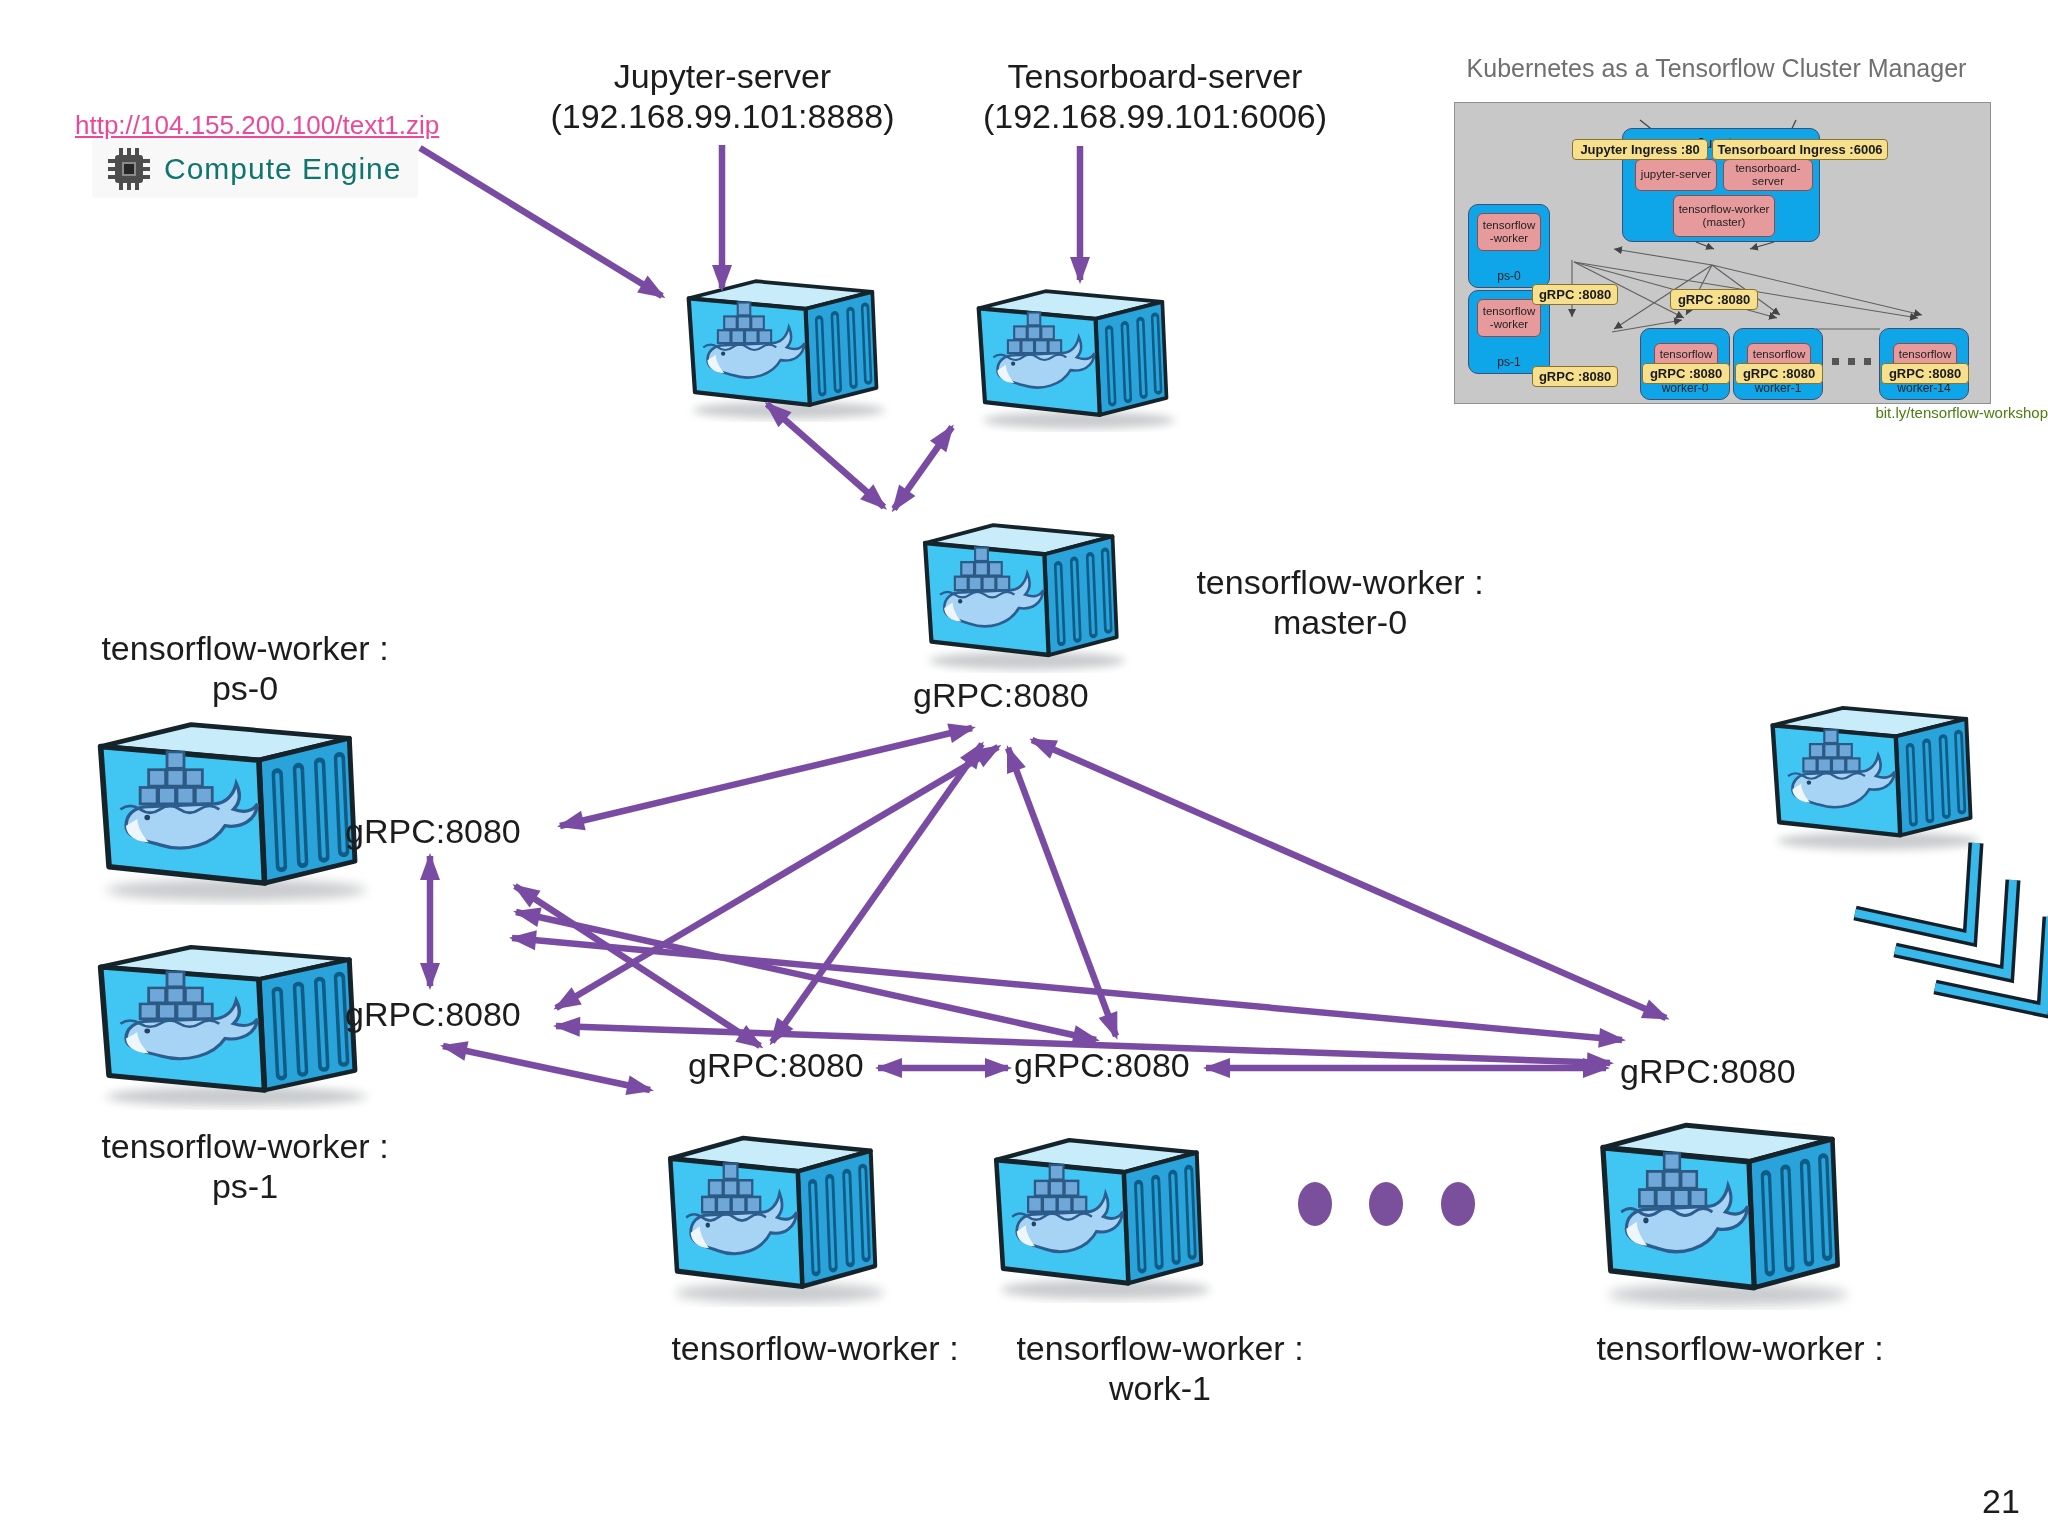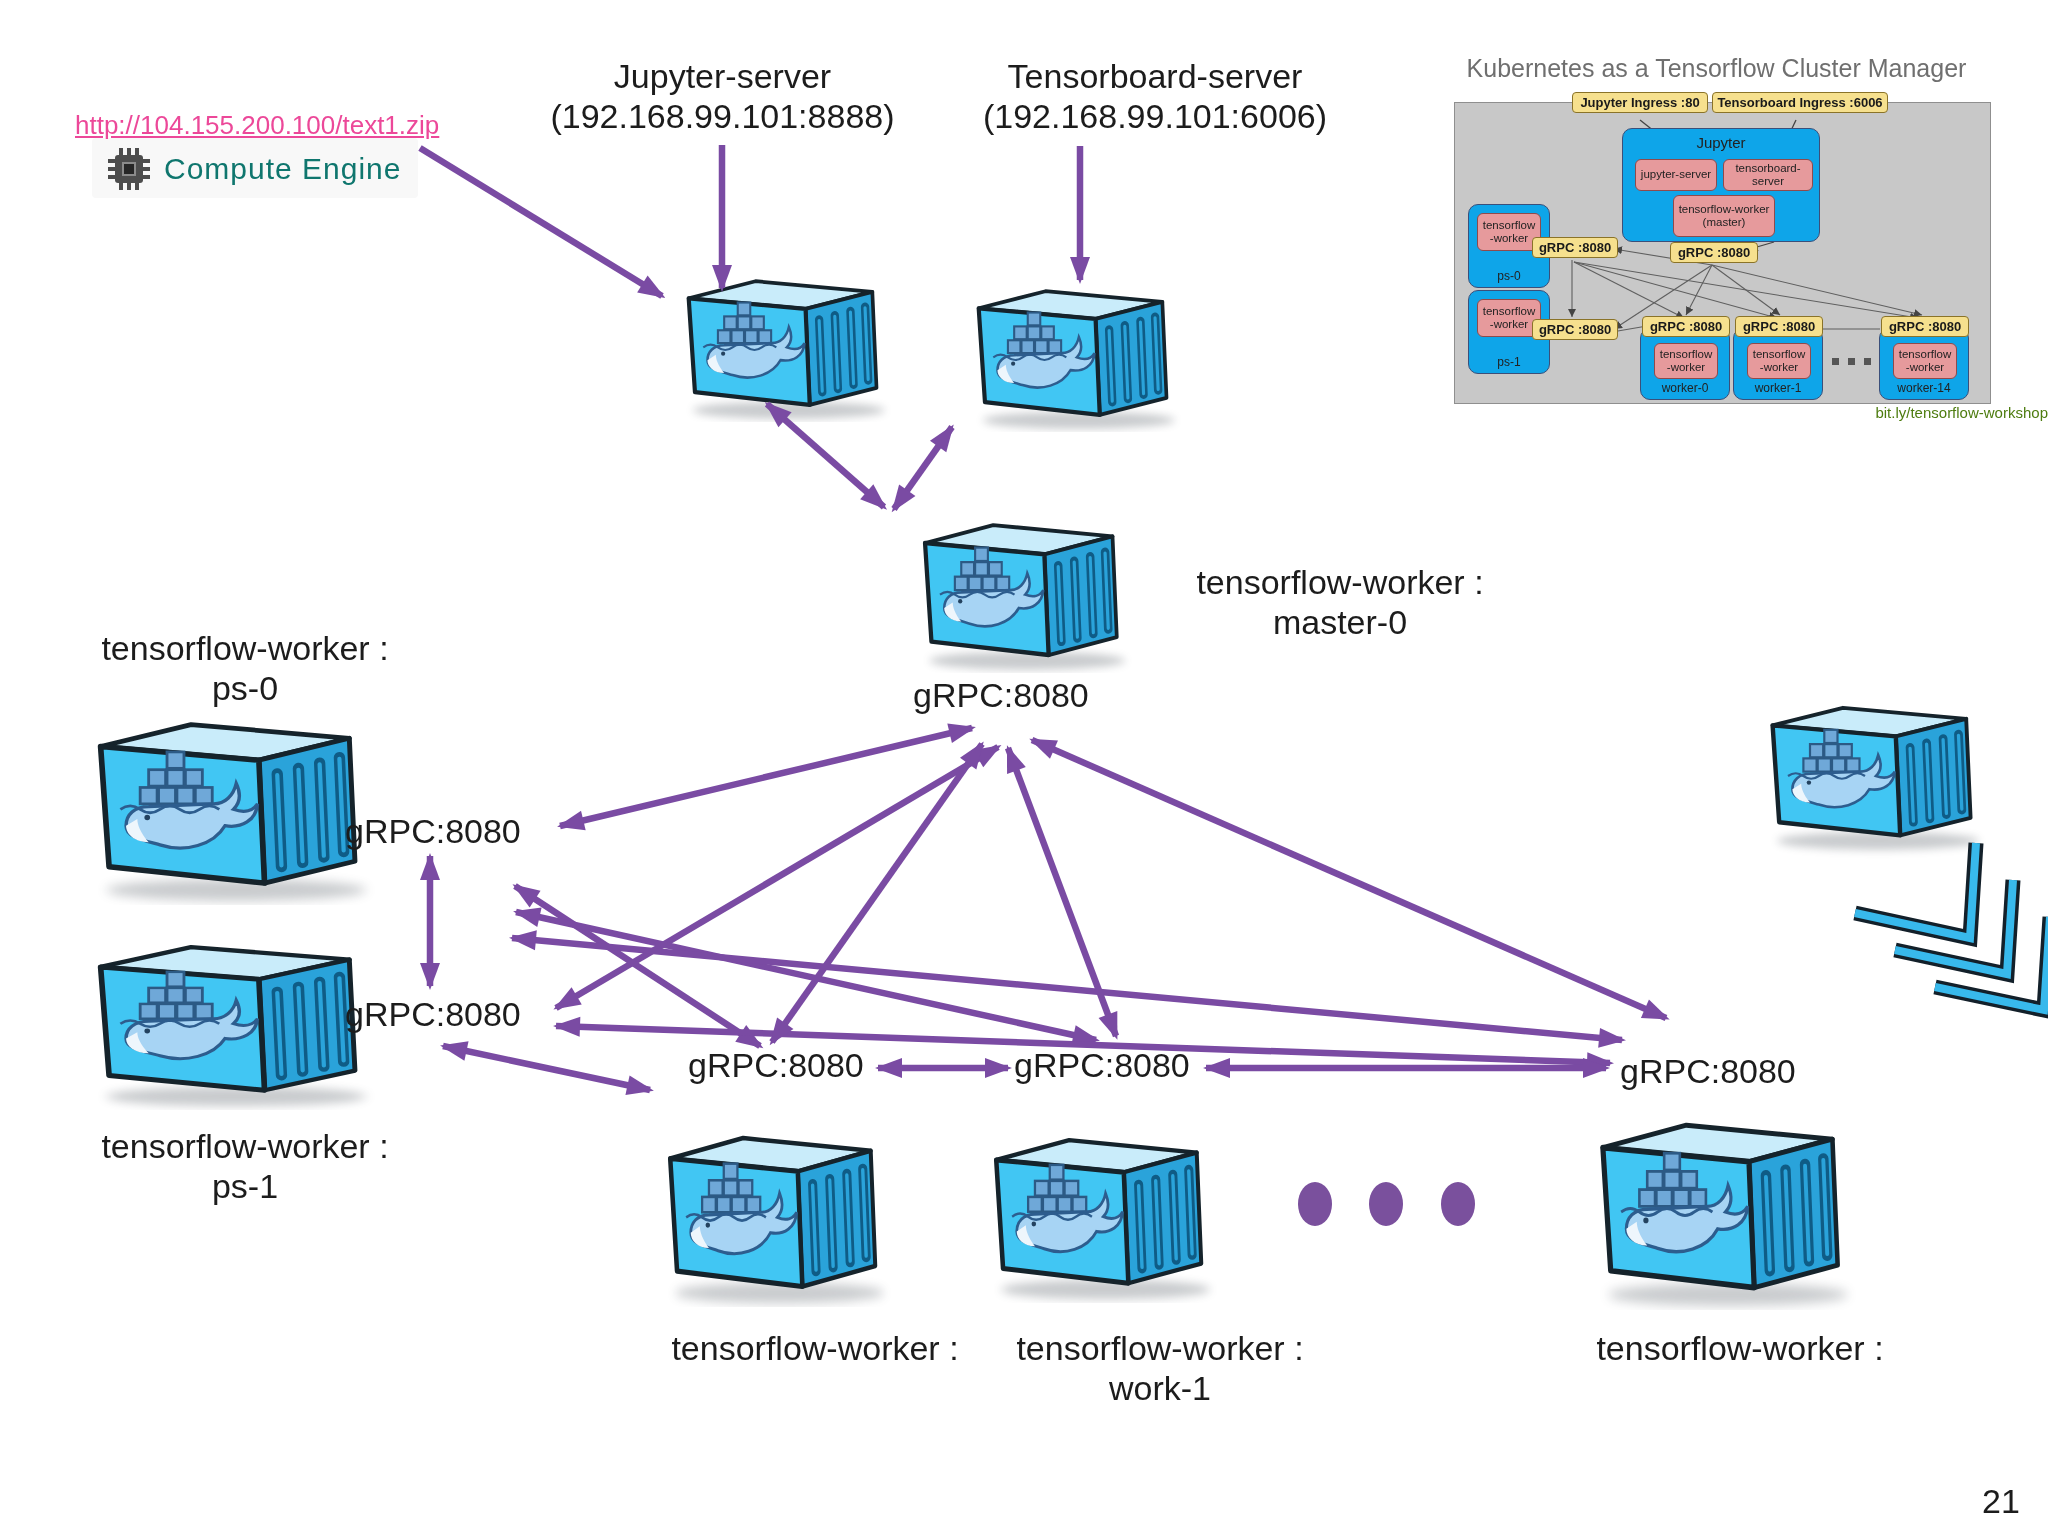--- a/index.html
+++ b/index.html
@@ -12,21 +12,21 @@
   .ce-panel{position:absolute;left:92px;top:138px;width:326px;height:60px;background:#f8f8f8;border-radius:4px;z-index:2;}
   .ce-text{position:absolute;left:164px;top:152px;font-size:30px;color:#0f766e;letter-spacing:1px;z-index:6;}
   .container-svg{position:absolute;z-index:4;}
   .dots span{position:absolute;width:34px;height:44px;border-radius:50%;background:#7a509d;z-index:5;}
   .pagenum{position:absolute;left:1982px;top:1482px;font-size:34px;color:#1c1c1c;z-index:6;}
   
   #k8s{position:absolute;left:1444px;top:52px;width:604px;height:385px;z-index:3;font-family:"Liberation Sans",sans-serif;}
   #k8s .title{position:absolute;left:0;top:2px;width:545px;text-align:center;font-size:25px;color:#6f6f6f;white-space:nowrap;}
   #k8s .panel{position:absolute;left:10px;top:50px;width:535px;height:300px;background:#c8c8c8;border:1px solid #8f8f8f;}
   #k8s .tag{position:absolute;background:#f6e08e;border:1px solid #8a7329;border-radius:4px;
-            font-size:13px;font-weight:bold;color:#1a1a1a;text-align:center;padding:2px 3px;white-space:nowrap;z-index:4;}
+            font-size:13px;font-weight:bold;color:#1a1a1a;text-align:center;padding:2px 3px;white-space:nowrap;z-index:4;margin-top:47px;}
   #k8s .bluebox{position:absolute;background:#0ea5e9;border:1px solid #3b4f7a;border-radius:10px;z-index:2;}
   #k8s .redbox{position:absolute;background:#e69a9c;border:1px solid #8f4a4c;border-radius:6px;
                font-size:11.5px;color:#222;text-align:center;display:flex;align-items:center;justify-content:center;
                white-space:pre-line;line-height:1.15;z-index:3;}
   #k8s .bname{position:absolute;left:0;bottom:4px;width:100%;text-align:center;font-size:12px;color:#222;}
   #k8s .gtitle{position:absolute;left:0;top:5px;width:100%;text-align:center;font-size:15px;color:#222;}
   #k8s .caption{position:absolute;right:0;top:352px;width:300px;text-align:right;font-size:15px;color:#4d7c0f;}
   #k8s .sq{position:absolute;width:7px;height:7px;background:#555;z-index:4;}
   #k8s svg.klines{position:absolute;left:0;top:0;z-index:1;}
   svg.arrows{position:absolute;left:0;top:0;z-index:5;pointer-events:none;}

